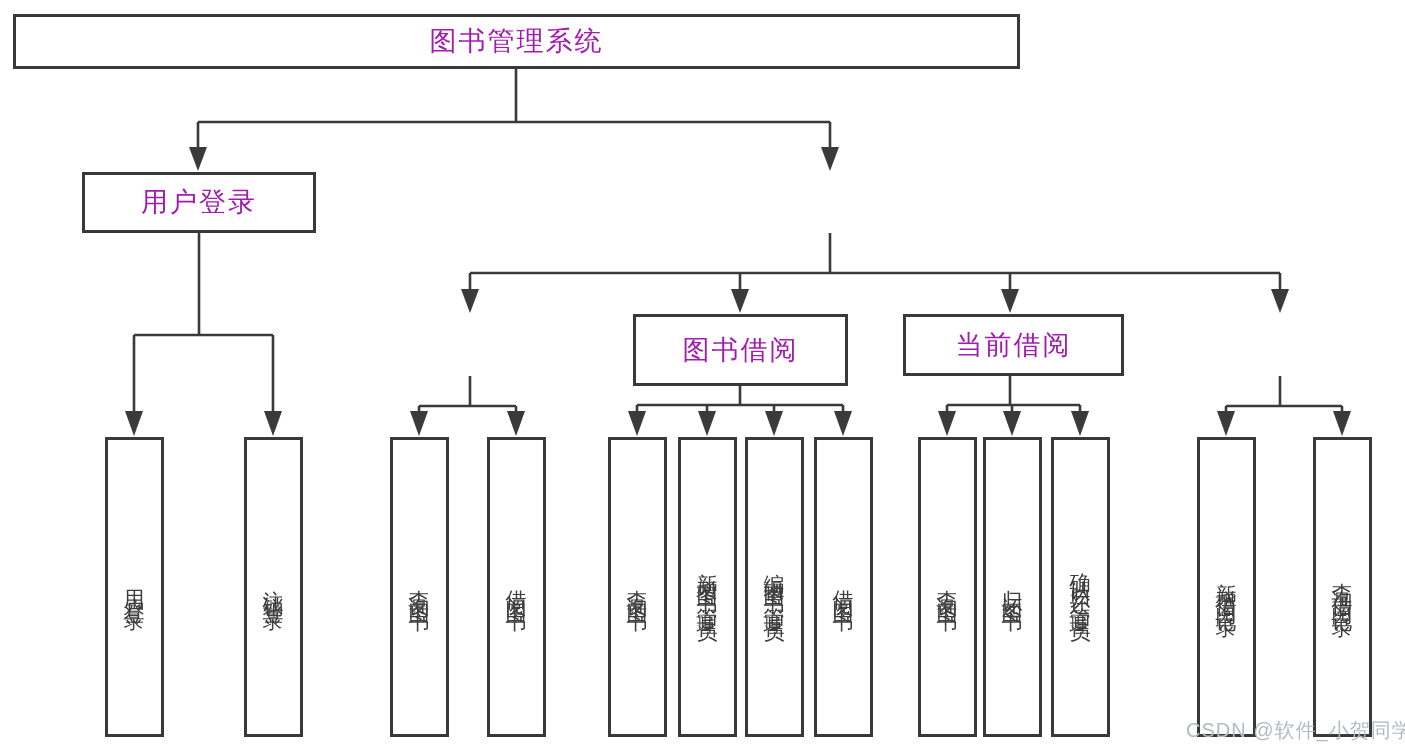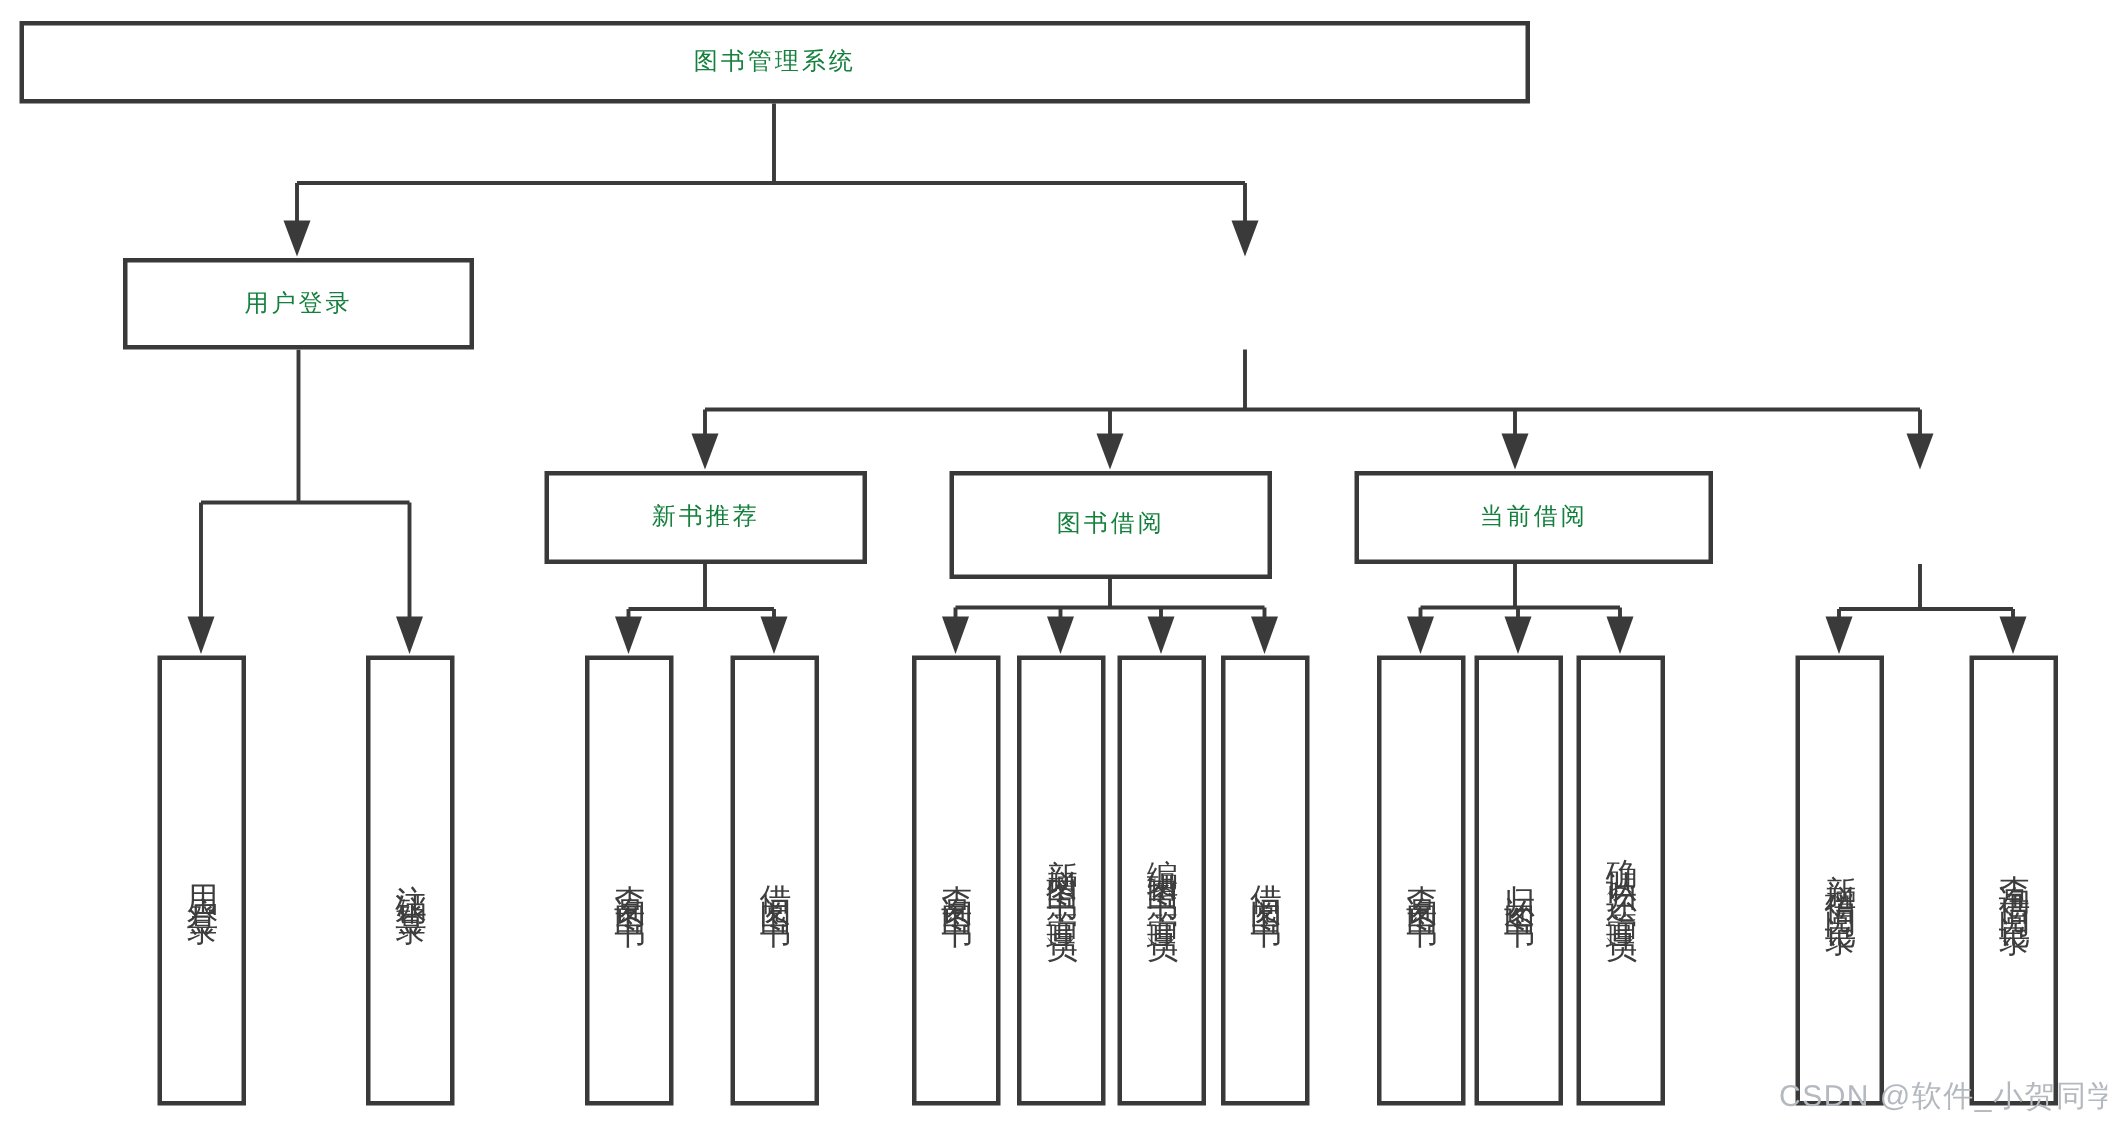--- a/index.html
+++ b/index.html
@@ -8,21 +8,21 @@
     font-family:"Liberation Sans","DejaVu Sans",sans-serif;
   }
   .edges{position:absolute;left:0;top:0;width:1405px;height:747px;}
   .edges path{stroke:#3a3a3a;stroke-width:2.6;fill:none;}
   .edges polygon{fill:#3a3a3a;stroke:none;}
   .node{
     position:absolute;box-sizing:border-box;border:3px solid #393939;background:#ffffff;
     display:flex;align-items:center;justify-content:center;
   }
   .node .lbl{
-    color:#15803d;font-size:16px;letter-spacing:2px;white-space:nowrap;line-height:1;
+    color:#a21caf;font-size:27px;letter-spacing:2px;white-space:nowrap;line-height:1;
   }
   .leaf{
     position:absolute;box-sizing:border-box;border:3px solid #393939;background:#ffffff;
     top:437px;width:59px;height:300px;
     display:flex;align-items:center;justify-content:center;
   }
   .leaf .lbl{
     writing-mode:vertical-rl;text-orientation:mixed;
     color:#3d3d3d;font-size:21px;letter-spacing:7px;line-height:1;white-space:nowrap;
   }
@@ -87,27 +87,24 @@
   </svg>
 
   <div class="node" style="left:13px;top:14px;width:1007px;height:55px">
     <span class="lbl">图书管理系统</span>
   </div>
 
   <div class="node" style="left:82px;top:172px;width:234px;height:61px">
     <span class="lbl">用户登录</span>
   </div>
 
-  <div class="node" style="left:363px;top:314px;width:215px;height:62px">
-    <span class="lbl">新书推荐</span>
-  </div>
   <div class="node" style="left:633px;top:314px;width:215px;height:72px">
     <span class="lbl">图书借阅</span>
   </div>
-  <div class="node" style="left:903px;top:314px;width:239px;height:62px">
+  <div class="node" style="left:903px;top:314px;width:221px;height:62px">
     <span class="lbl">当前借阅</span>
   </div>
 
   <div class="leaf" style="left:105px">
     <span class="lbl">用户登录</span>
   </div>
   <div class="leaf" style="left:244px">
     <span class="lbl">注销登录</span>
   </div>
 

